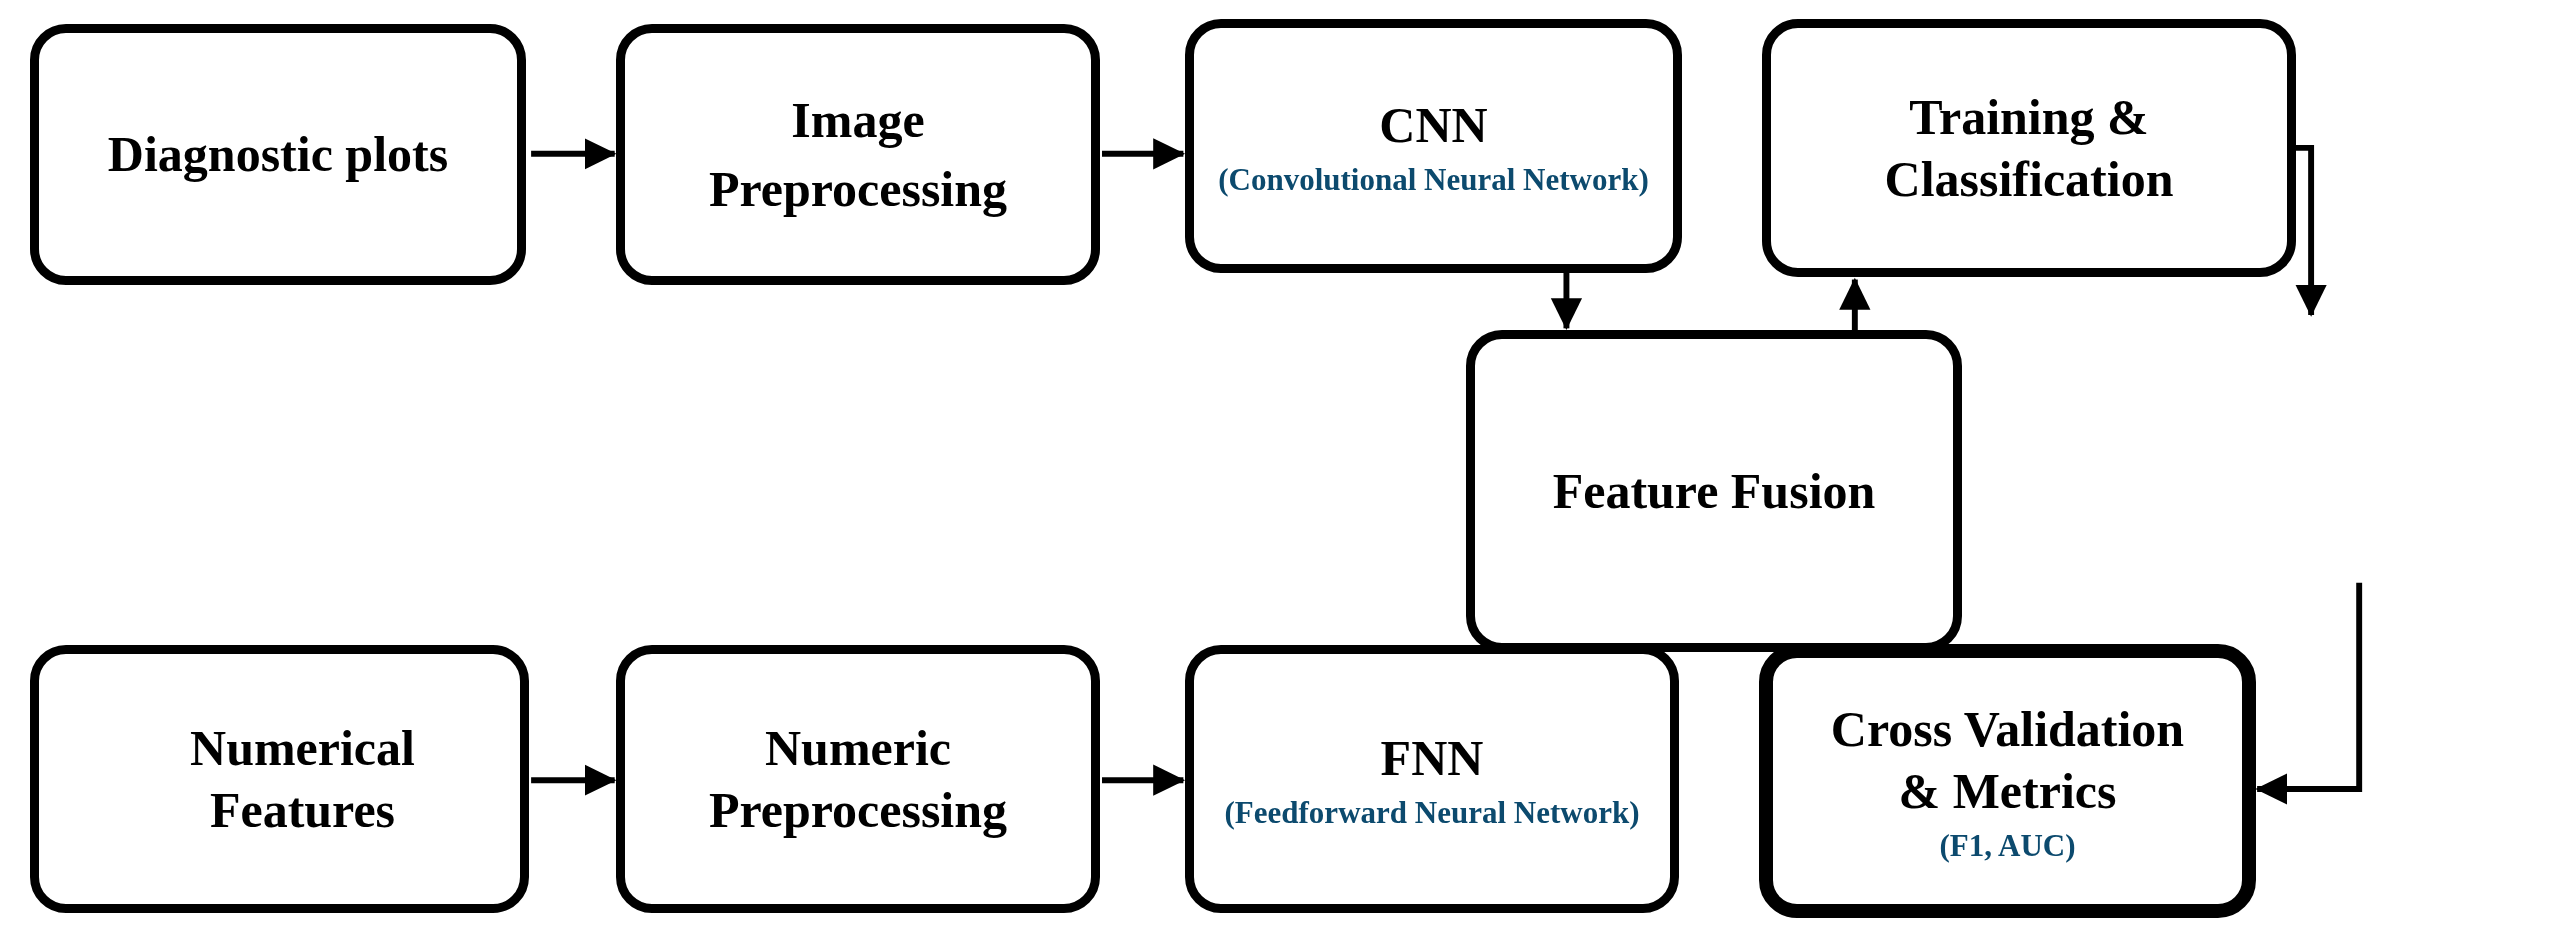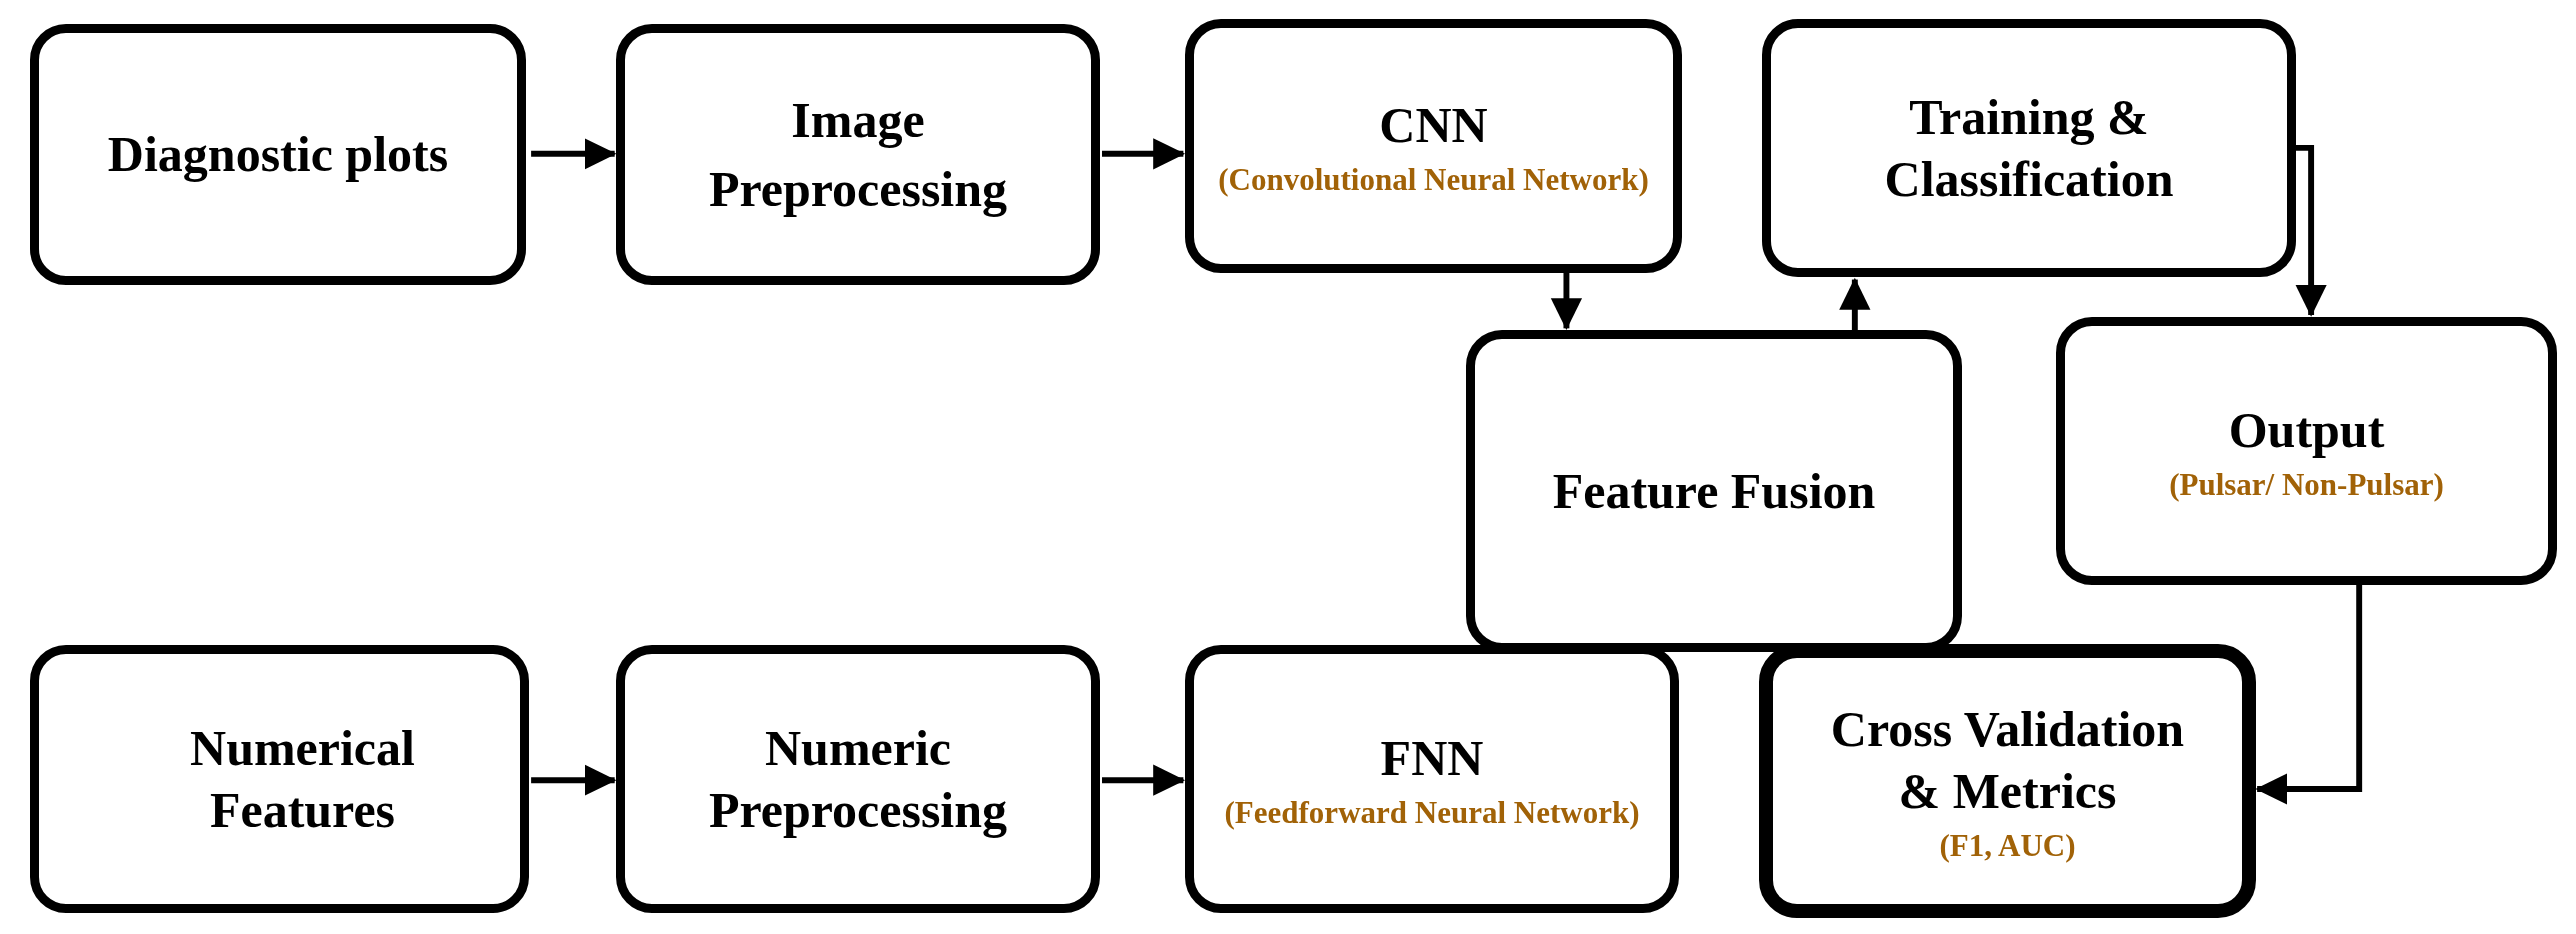--- a/index.html
+++ b/index.html
@@ -50,21 +50,21 @@
     font-weight: bold;
     font-size: 50px;
     line-height: 1.25;
     color: #000000;
     white-space: nowrap;
   }
   .subtitle {
     font-weight: bold;
     font-size: 31px;
     line-height: 1.2;
-    color: #a16207;
+    color: #0c4a6e;
     margin-top: 4.4px;
     white-space: nowrap;
   }
   
   #box-diagnostic      { left: 30px;   top: 24px;  width: 496px; height: 261px; }
   #box-img-preproc     { left: 616px;  top: 24px;  width: 484px; height: 261px; gap: 7px; }
   #box-cnn             { left: 1185px; top: 19px;  width: 497px; height: 254px; }
   #box-training        { left: 1762px; top: 19px;  width: 534px; height: 258px; }
   #box-fusion          { left: 1466px; top: 330px; width: 496px; height: 322px; }
   #box-output          { left: 2056px; top: 317px; width: 501px; height: 268px; }
@@ -111,24 +111,20 @@
 
   <div class="box" id="box-training">
     <div class="title">Training &amp;</div>
     <div class="title">Classification</div>
   </div>
 
   <div class="box" id="box-fusion">
     <div class="title">Feature Fusion</div>
   </div>
 
-  <div class="box" id="box-output">
-    <div class="title">Output</div>
-    <div class="subtitle">(Pulsar/ Non-Pulsar)</div>
-  </div>
 
   <div class="box" id="box-num-features">
     <div class="title">Numerical</div>
     <div class="title">Features</div>
   </div>
 
   <div class="box" id="box-num-preproc">
     <div class="title">Numeric</div>
     <div class="title">Preprocessing</div>
   </div>

